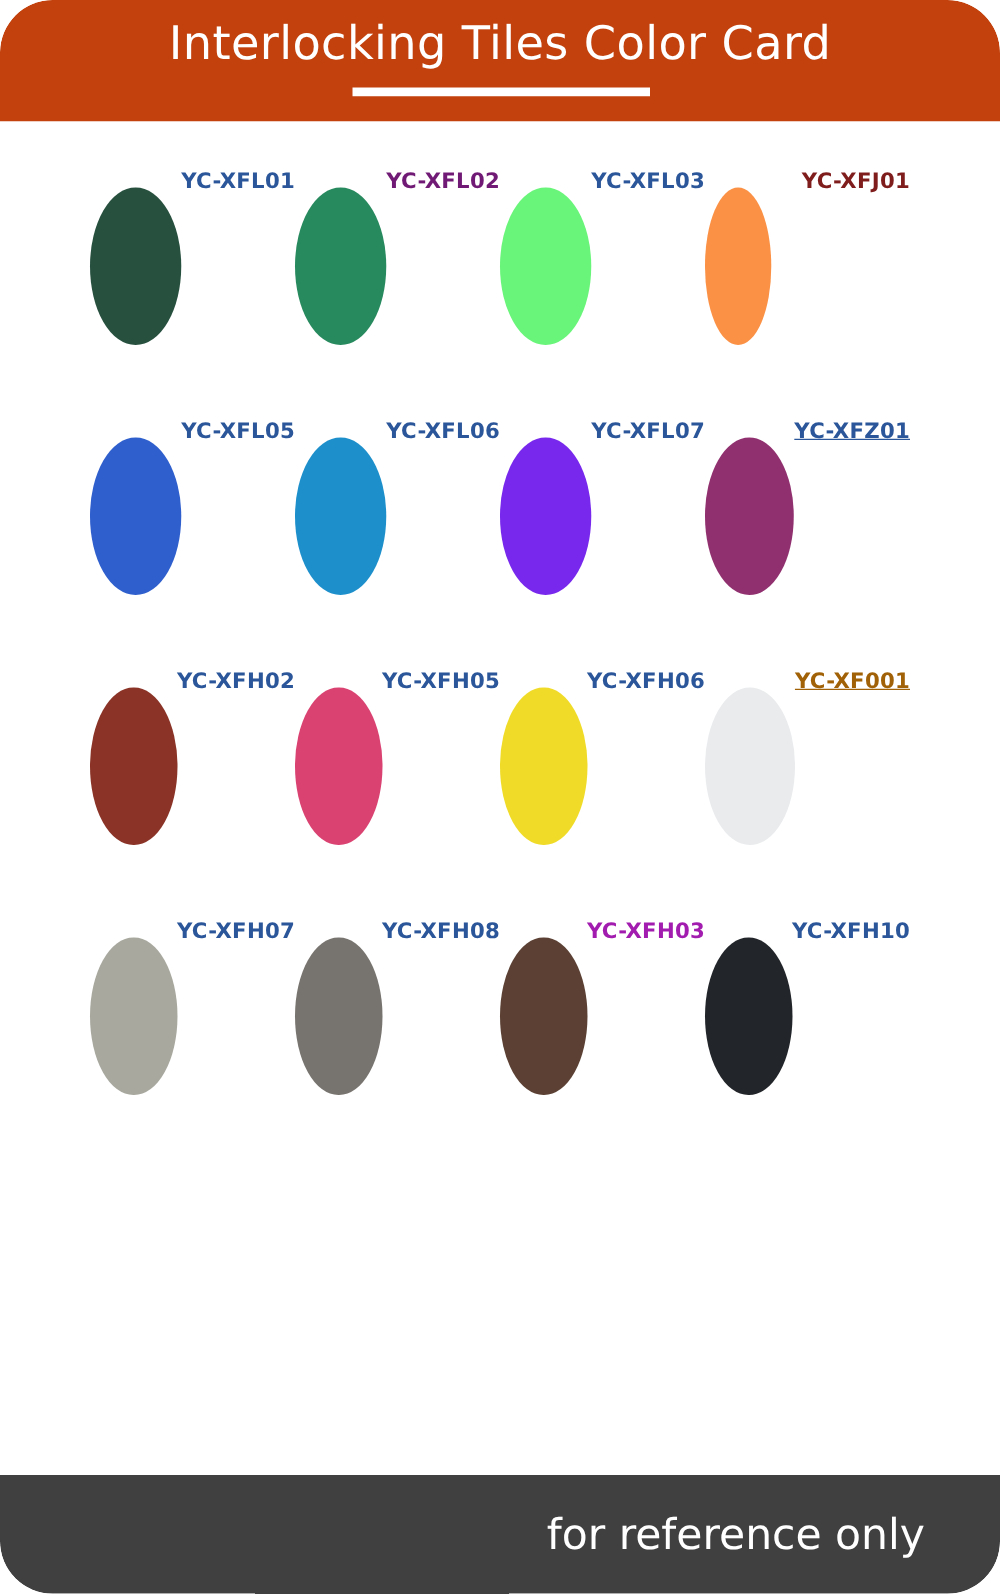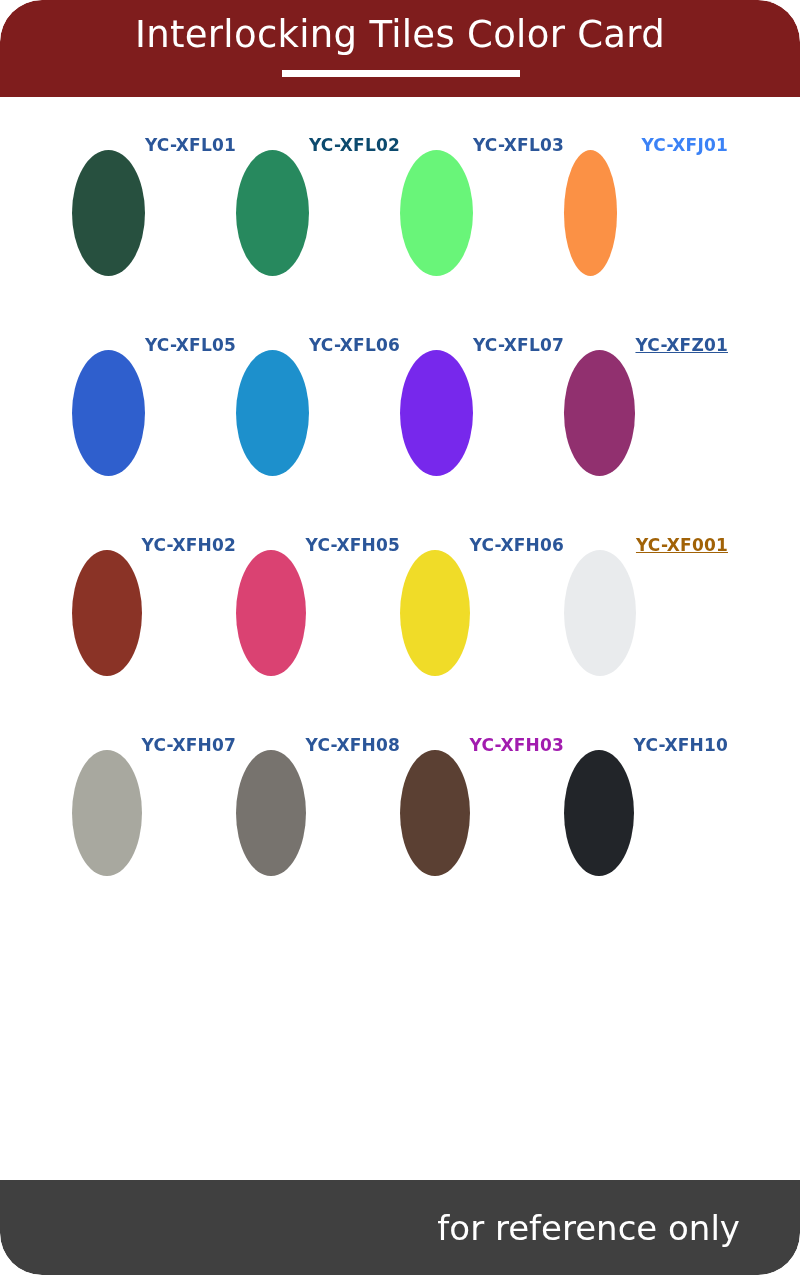--- a/index.html
+++ b/index.html
@@ -102,41 +102,41 @@
     font-weight: 400;
     padding-right: 60px;
     white-space: nowrap;
   }
 </style>
 </head>
 <body>
 
 <div id="card">
 
-  <div id="header" style="background: #7f1d1d;">
+  <div id="header" style="background: #c2410c;">
     <div id="header-title">Interlocking Tiles Color Card</div>
     <div id="title-underline"></div>
   </div>
 
   <div id="grid">
       <div class="cell">
         <div class="dot" style="background: rgb(39, 80, 63);"></div>
         <div class="cell-label" style="color: rgb(43, 86, 153);">YC-XFL01</div>
       </div>
       <div class="cell">
         <div class="dot" style="background: rgb(39, 137, 94);"></div>
-        <div class="cell-label" style="color: #0c4a6e; text-align: right;">YC-XFL02</div>
+        <div class="cell-label" style="color: #701a75; text-align: right;">YC-XFL02</div>
       </div>
       <div class="cell">
         <div class="dot" style="background: rgb(105, 245, 121);"></div>
         <div class="cell-label" style="color: rgb(43, 86, 153);">YC-XFL03</div>
       </div>
       <div class="cell">
         <div class="dot" style="background: rgb(251, 145, 69);"></div>
-        <div class="cell-label" style="color: #3b82f6; margin-left: 24px;">YC-XFJ01</div>
+        <div class="cell-label" style="color: #7f1d1d; margin-left: 24px;">YC-XFJ01</div>
       </div>
       <div class="cell">
         <div class="dot" style="background: rgb(47, 95, 205);"></div>
         <div class="cell-label" style="color: rgb(43, 86, 153);">YC-XFL05</div>
       </div>
       <div class="cell">
         <div class="dot" style="background: rgb(29, 144, 204);"></div>
         <div class="cell-label" style="color: rgb(43, 86, 153);">YC-XFL06</div>
       </div>
       <div class="cell">

